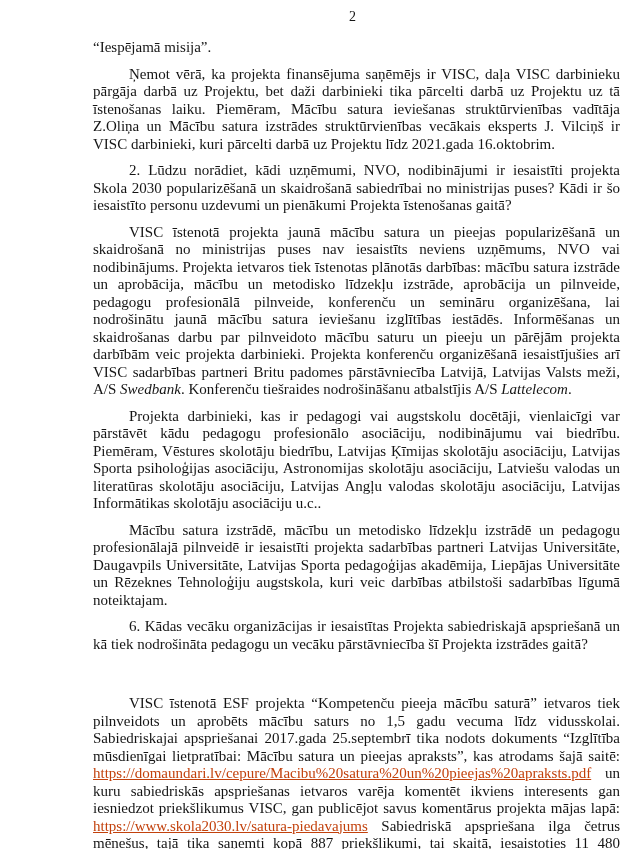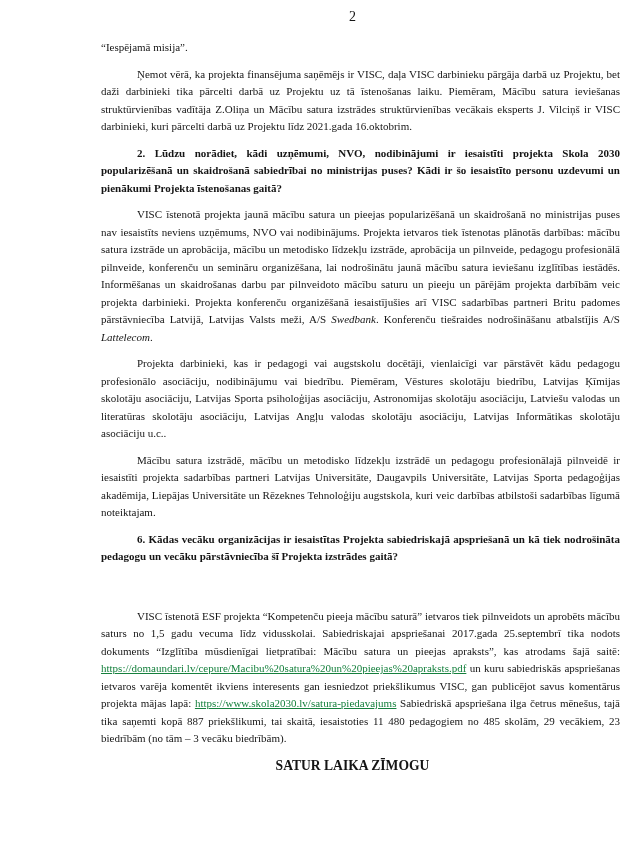--- a/index.html
+++ b/index.html
@@ -13,32 +13,32 @@
     width: 639px; height: 849px;
     padding: 8px 19px 0 85px;
   }
   .pageno {
     text-align: center;
     font-size: 14px;
     line-height: 18px;
     margin-bottom: 13px;
   }
   .para {
-    font-size: 11px;
+    font-size: 15px;
     line-height: 17.5px;
     text-align: justify;
     text-indent: 36px;
-    margin: 0 0 9px 16px;
+    margin: 0 0 9px 8px;
   }
   .no-indent { text-indent: 0; }
-  .bold { font-weight: bold; }
+  .bold { font-weight: normal; }
   .big-gap { margin-top: 42px; }
   .italic { font-style: italic; }
   .doc-link {
-    color: #15803d;
+    color: #c2410c;
     text-decoration: underline;
     white-space: nowrap;
     cursor: pointer;
   }
   .footer {
     text-align: center;
     font-weight: bold;
     font-size: 13.6px;
     line-height: 17px;
     margin-top: 3px;

